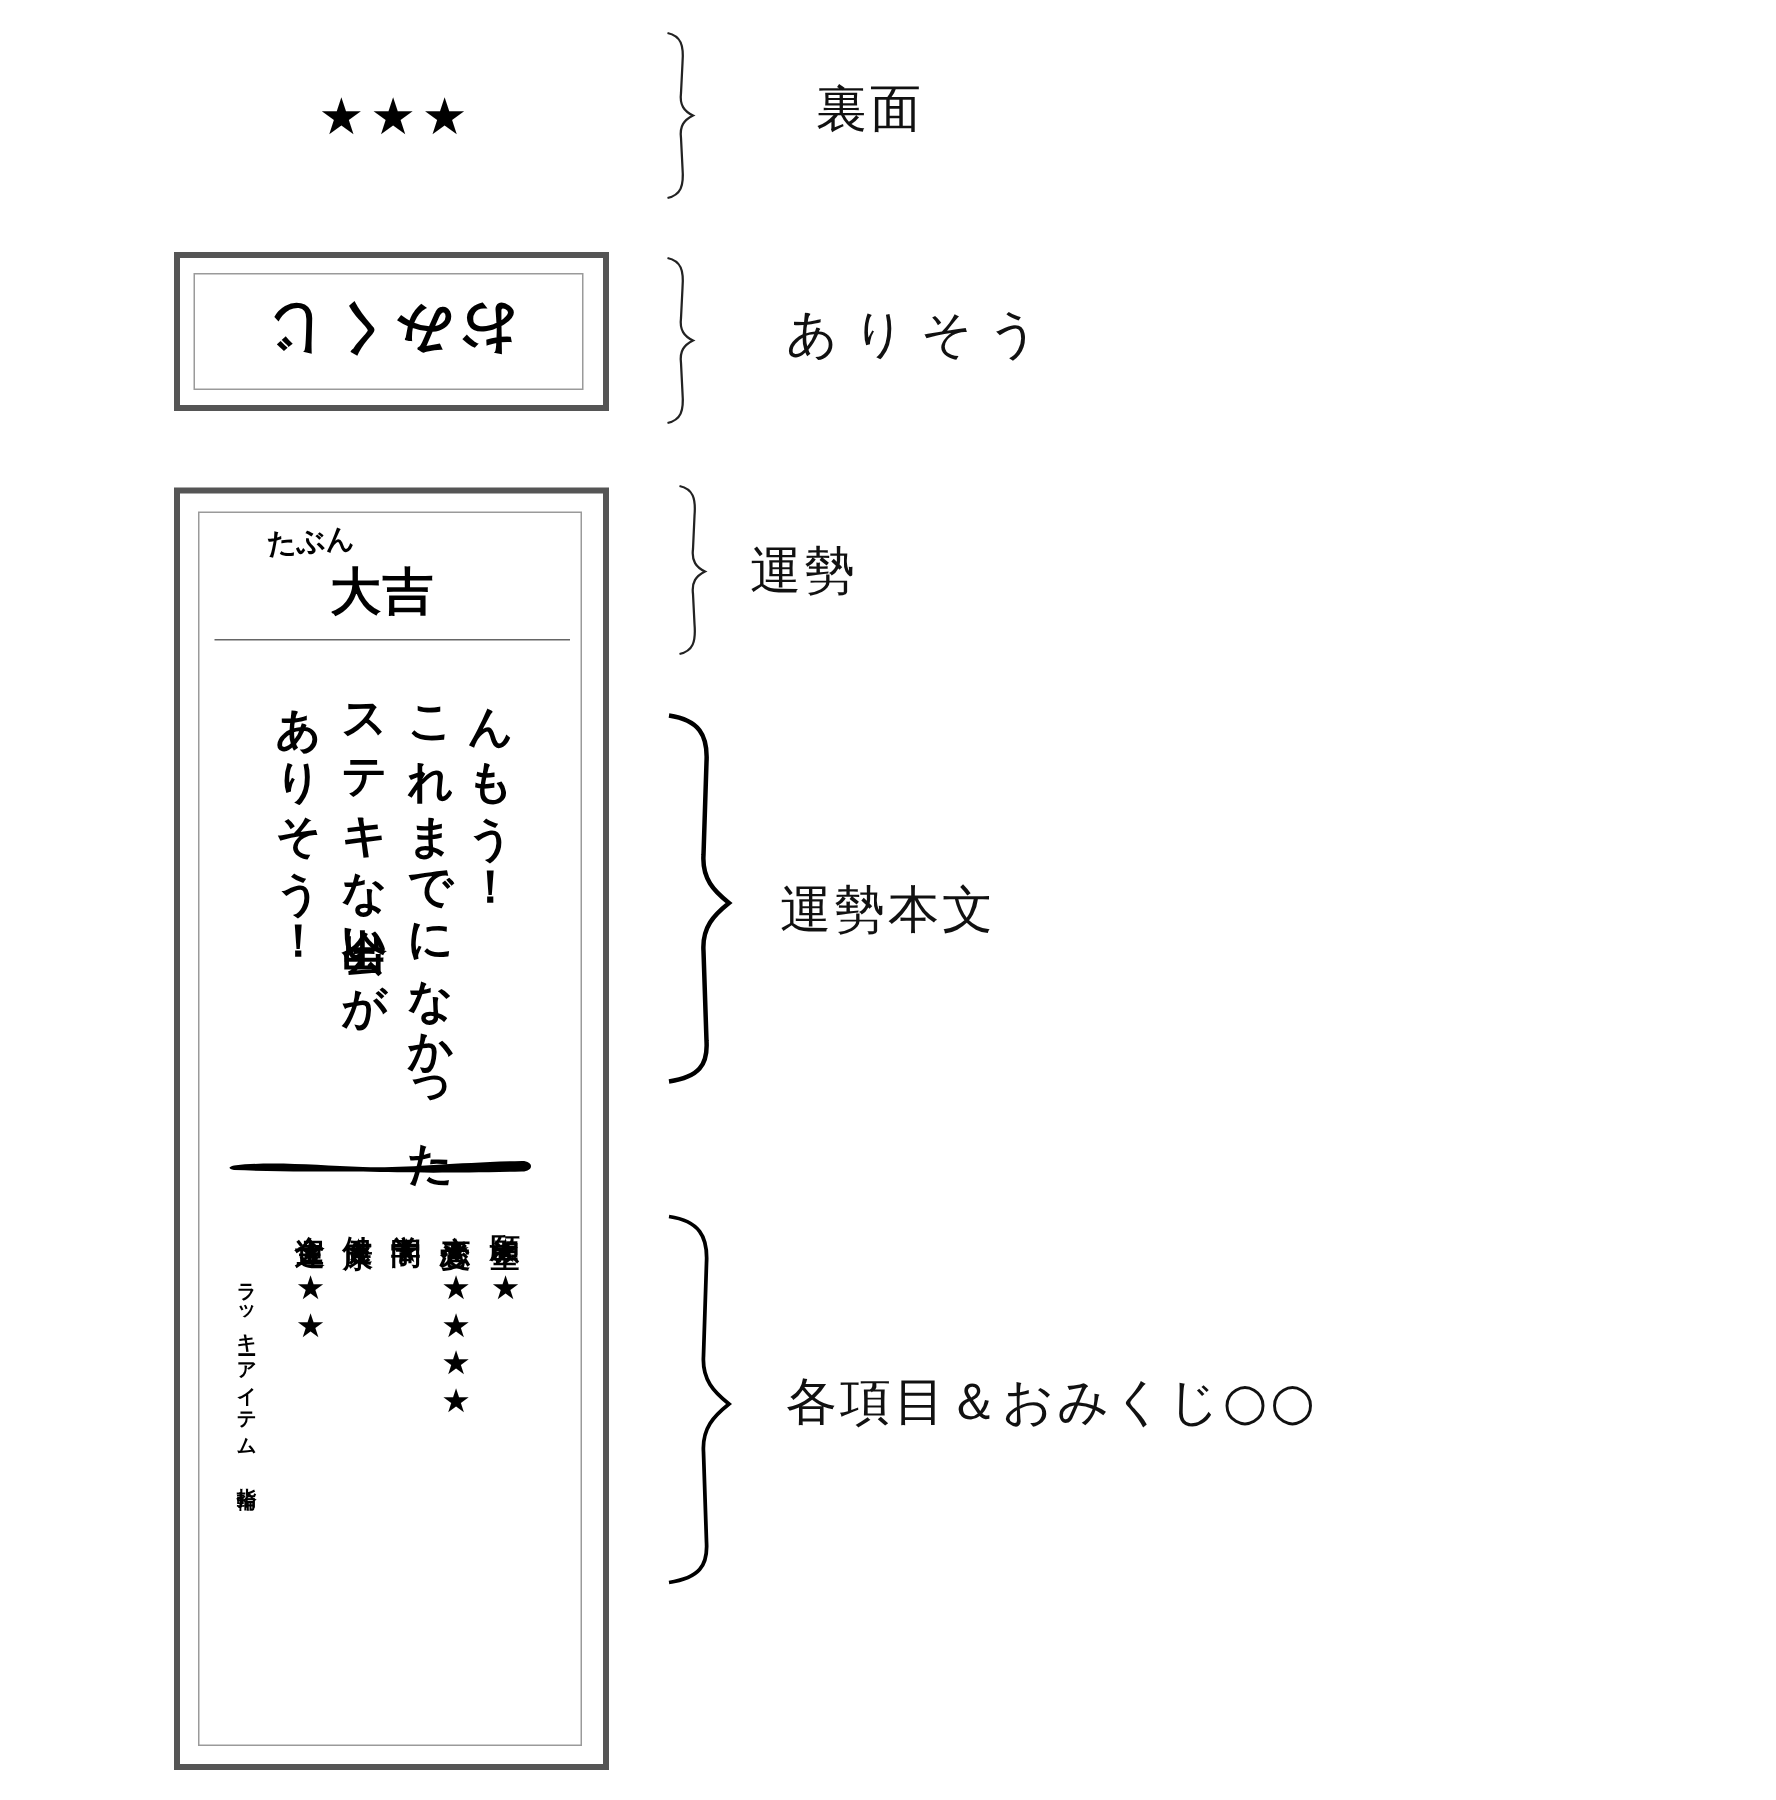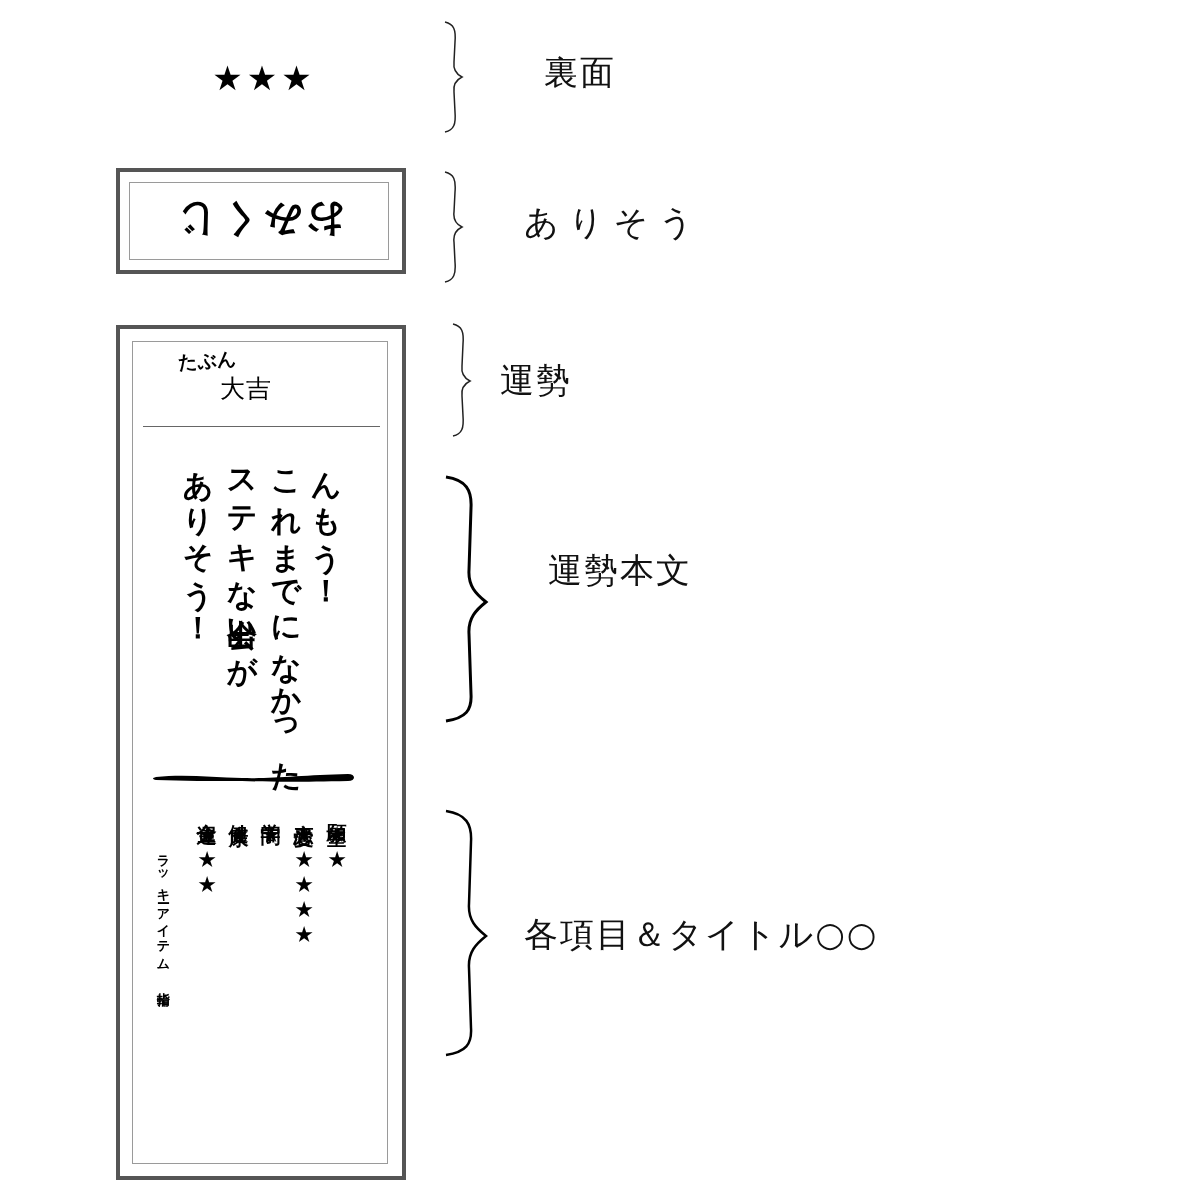--- a/index.html
+++ b/index.html
@@ -17,21 +17,21 @@
 
   .title-outer { left:116px; top:168px; width:290px; height:106px; }
   .title-inner { left:129px; top:182px; width:260px; height:78px; }
   .title-text { left:129px; top:182px; width:260px; height:78px; display:flex; align-items:center; justify-content:center;
                 font-size:38px; font-weight:bold; transform:rotate(180deg); letter-spacing:4px; }
 
   .card-outer { left:116px; top:325px; width:290px; height:855px; }
   .card-inner { left:132px; top:341px; width:256px; height:823px; }
 
   .maybe { left:178px; top:348px; font-size:19px; font-weight:bold; transform:rotate(-4deg); }
-  .fortune { left:220px; top:372px; font-size:25px; font-weight:normal; letter-spacing:1px; }
+  .fortune { left:220px; top:372px; font-size:34px; font-weight:bold; letter-spacing:1px; }
   .divider { left:143px; top:426px; width:237px; height:0; border-top:1.5px solid #666; }
 
   .vcol { writing-mode:vertical-rl; font-weight:bold; font-size:30px; line-height:44px; letter-spacing:2px; }
   .body-col1 { left:264px; top:450px; }
   .body-col2 { left:220px; top:450px; }
   .body-col3 { left:176px; top:450px; }
   .body-col0 { left:304px; top:450px; }
 
   .brush { left:152px; top:771px; width:204px; height:14px; }
 
@@ -129,18 +129,18 @@
 <div class="label" style="left:524px; top:200px; letter-spacing:10px;">ありそう</div>
 
 <svg class="brace" style="left:448px; top:322px;" width="30" height="116" viewBox="0 0 30 116">
   <path d="M5,2 C14,4 16,10 15,22 L14,44 C13,52 16,56 22,59 C16,62 13,66 14,74 L15,94 C16,106 14,112 5,114" fill="none" stroke="#222" stroke-width="1.5"></path>
 </svg>
 <div class="label" style="left:500px; top:358px;">運勢</div>
 
 <svg class="brace" style="left:440px; top:474px;" width="56" height="250" viewBox="0 0 56 250">
   <path d="M6,3 C26,6 32,16 31,34 L29,96 C28,112 36,120 46,128 C36,136 28,144 29,160 L31,220 C32,236 26,244 6,247" fill="none" stroke="#000" stroke-width="3"></path>
 </svg>
-<div class="label" style="left:520px; top:548px;margin-left:28px;">運勢本文</div>
+<div class="label" style="left:520px; top:584px;">運勢本文</div>
 
 <svg class="brace" style="left:440px; top:808px;" width="56" height="250" viewBox="0 0 56 250">
   <path d="M6,3 C26,6 32,16 31,34 L29,96 C28,112 36,120 46,128 C36,136 28,144 29,160 L31,220 C32,236 26,244 6,247" fill="none" stroke="#000" stroke-width="2.5"></path>
 </svg>
-<div class="label" style="left:524px; top:912px;">各項目＆タイトル○○</div>
+<div class="label" style="left:524px; top:912px;">各項目＆おみくじ○○</div>
 
 </body></html>

